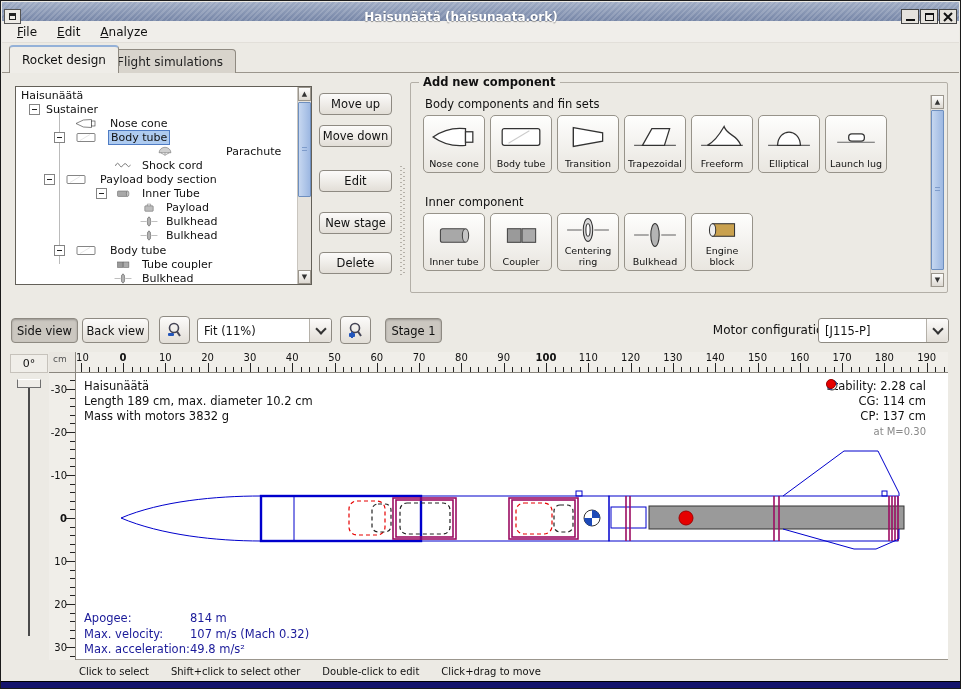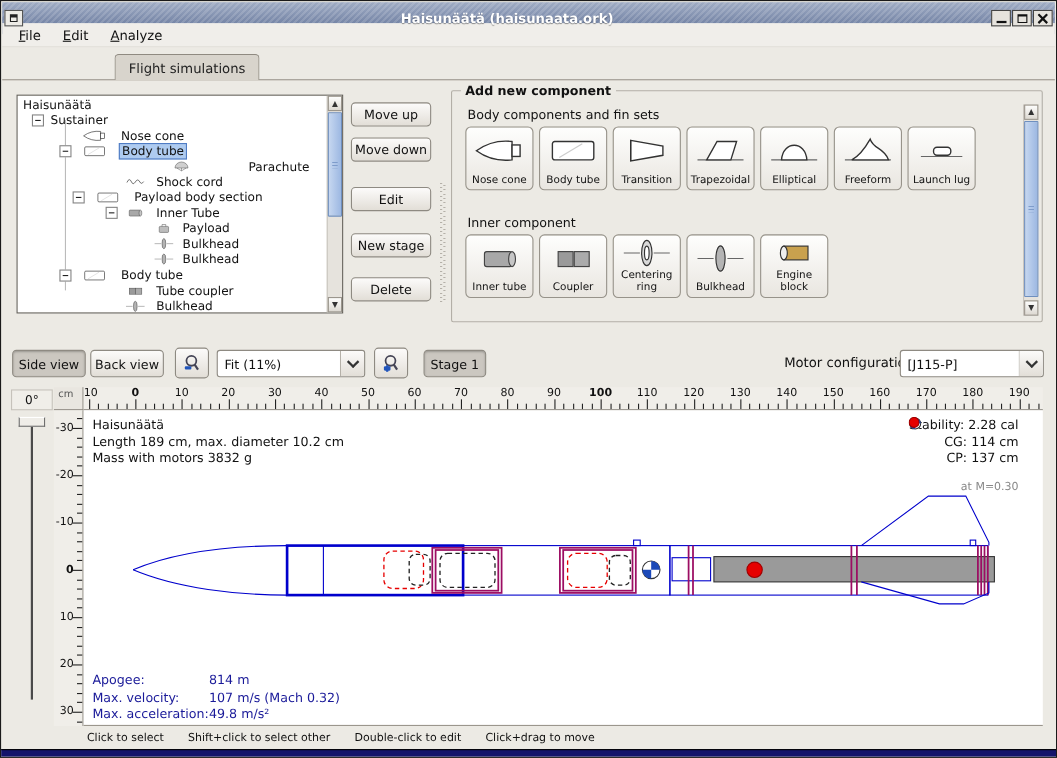--- a/index.html
+++ b/index.html
@@ -95,21 +95,21 @@
     border-right:1px solid #8A867E;overflow:hidden;}
   .vruler .tick{position:absolute;right:0;height:1px;background:#222;}
   .vruler .rlabel{position:absolute;right:8px;font-size:10px;transform:translateY(-50%);}
   .rbold{font-weight:bold;}
   .canvas{position:absolute;left:75px;top:372px;width:872px;height:287px;background:#fff;overflow:hidden;
     border-bottom:1px solid #9B968D;}
   .canvas svg{position:absolute;left:0;top:0;}
   .rocket-info{position:absolute;left:8px;top:6px;font-size:11.5px;line-height:15px;color:#111;}
   .stab{position:absolute;right:22px;top:6px;text-align:right;font-size:11.5px;line-height:15px;}
   .stab .row{display:flex;justify-content:flex-end;align-items:center;gap:4px;}
-  .stab .dim{color:#888;font-size:10px;margin-top:11px;}
+  .stab .dim{color:#888;font-size:10px;}
   .flight{position:absolute;left:8px;top:238px;font-size:11.5px;line-height:15.5px;color:var(--info-blue);}
   .flight .frow{display:flex;}
   .flight .fl{width:106px;}
   .statusbar{position:absolute;left:78px;top:661px;right:10px;height:18px;display:flex;gap:22px;
     font-size:10px;align-items:center;color:#111;}
   .frame-bottom{position:absolute;left:0;right:0;bottom:0;height:7px;background:#14146B;border-top:1px solid #000;}
   
   .ln{stroke:var(--rocket-blue);fill:none;stroke-width:1;}
   .thick{stroke-width:2.4;}
   .purp{stroke:var(--purple);fill:none;stroke-width:1.6;}
@@ -143,20 +143,21 @@
     </div>
   </div>
 
   <div class="menubar" id="menubar">
       <div class="menu-item"><u>F</u>ile</div>
       <div class="menu-item"><u>E</u>dit</div>
       <div class="menu-item"><u>A</u>nalyze</div>
     </div>
 
   <div class="tabline"></div>
+  <div class="tab active">Rocket design</div>
   <div class="tab inactive">Flight simulations</div>
 
   <div class="tree">
     <div class="guide"></div>
     <div class="tree-rows" id="treeRows">
         <div class="trow" style="padding-left: 3px;">
           <span class="tlabel">Haisunäätä</span>
         </div>
         <div class="trow" style="padding-left: 13px;">
           <div class="exp"></div>
@@ -194,21 +195,21 @@
         </div>
         <div class="trow" style="padding-left: 80px;">
           <div class="exp-spacer"></div>
           <span class="ticon">
             <svg width="24" height="11" viewBox="0 0 44 26">
               <path d="M4,14 Q9,2 14,13 Q17,20 22,13 Q27,4 32,13 Q35,19 40,12" fill="none" stroke="#444" stroke-width="1.6"></path>
             </svg>
           </span>
           <span class="tlabel">Shock cord</span>
         </div>
-        <div class="trow" style="padding-left: 50px;">
+        <div class="trow" style="padding-left: 28px;">
           <div class="exp"></div>
           <span class="ticon">
             <svg width="34" height="13" viewBox="0 0 44 26">
               <rect x="4" y="5" width="36" height="16" rx="2" stroke="#333" fill="#fff" stroke-width="1.2"></rect>
               <line x1="10" y1="19" x2="30" y2="7" stroke="#CCC"></line>
             </svg>
           </span>
           <span class="tlabel">Payload body section</span>
         </div>
         <div class="trow" style="padding-left: 80px;">
@@ -341,33 +342,33 @@
               <line x1="2" y1="21" x2="42" y2="21" stroke="#666"></line>
               <path d="M10,21 L19,5 L36,5 L31,21 Z" stroke="#333" fill="#fff" stroke-width="1.2"></path>
             </svg>
           </div>
           <div class="clabel">Trapezoidal</div>
         </div>
         <div class="comp-btn">
           <div class="cicon">
             <svg width="46" height="28" viewBox="0 0 44 26">
               <line x1="2" y1="21" x2="42" y2="21" stroke="#666"></line>
+              <path d="M8,21 C14,18 20,10 24,3 C27,12 36,10 40,21 Z" stroke="#333" fill="#fff" stroke-width="1.2"></path>
+            </svg>
+          </div>
+          <div class="clabel">Freeform</div>
+        </div>
+        <div class="comp-btn">
+          <div class="cicon">
+            <svg width="46" height="28" viewBox="0 0 44 26">
+              <line x1="2" y1="21" x2="42" y2="21" stroke="#666"></line>
               <path d="M11,21 C12,4 32,4 33,21 Z" stroke="#333" fill="#fff" stroke-width="1.2"></path>
             </svg>
           </div>
           <div class="clabel">Elliptical</div>
-        </div>
-        <div class="comp-btn">
-          <div class="cicon">
-            <svg width="46" height="28" viewBox="0 0 44 26">
-              <line x1="2" y1="21" x2="42" y2="21" stroke="#666"></line>
-              <path d="M8,21 C14,18 20,10 24,3 C27,12 36,10 40,21 Z" stroke="#333" fill="#fff" stroke-width="1.2"></path>
-            </svg>
-          </div>
-          <div class="clabel">Freeform</div>
         </div>
         <div class="comp-btn">
           <div class="cicon">
             <svg width="46" height="28" viewBox="0 0 44 26">
               <line x1="4" y1="18" x2="40" y2="18" stroke="#666"></line>
               <rect x="15" y="10" width="15" height="7" rx="3" stroke="#333" fill="#fff" stroke-width="1.2"></rect>
             </svg>
           </div>
           <div class="clabel">Launch lug</div>
         </div>

